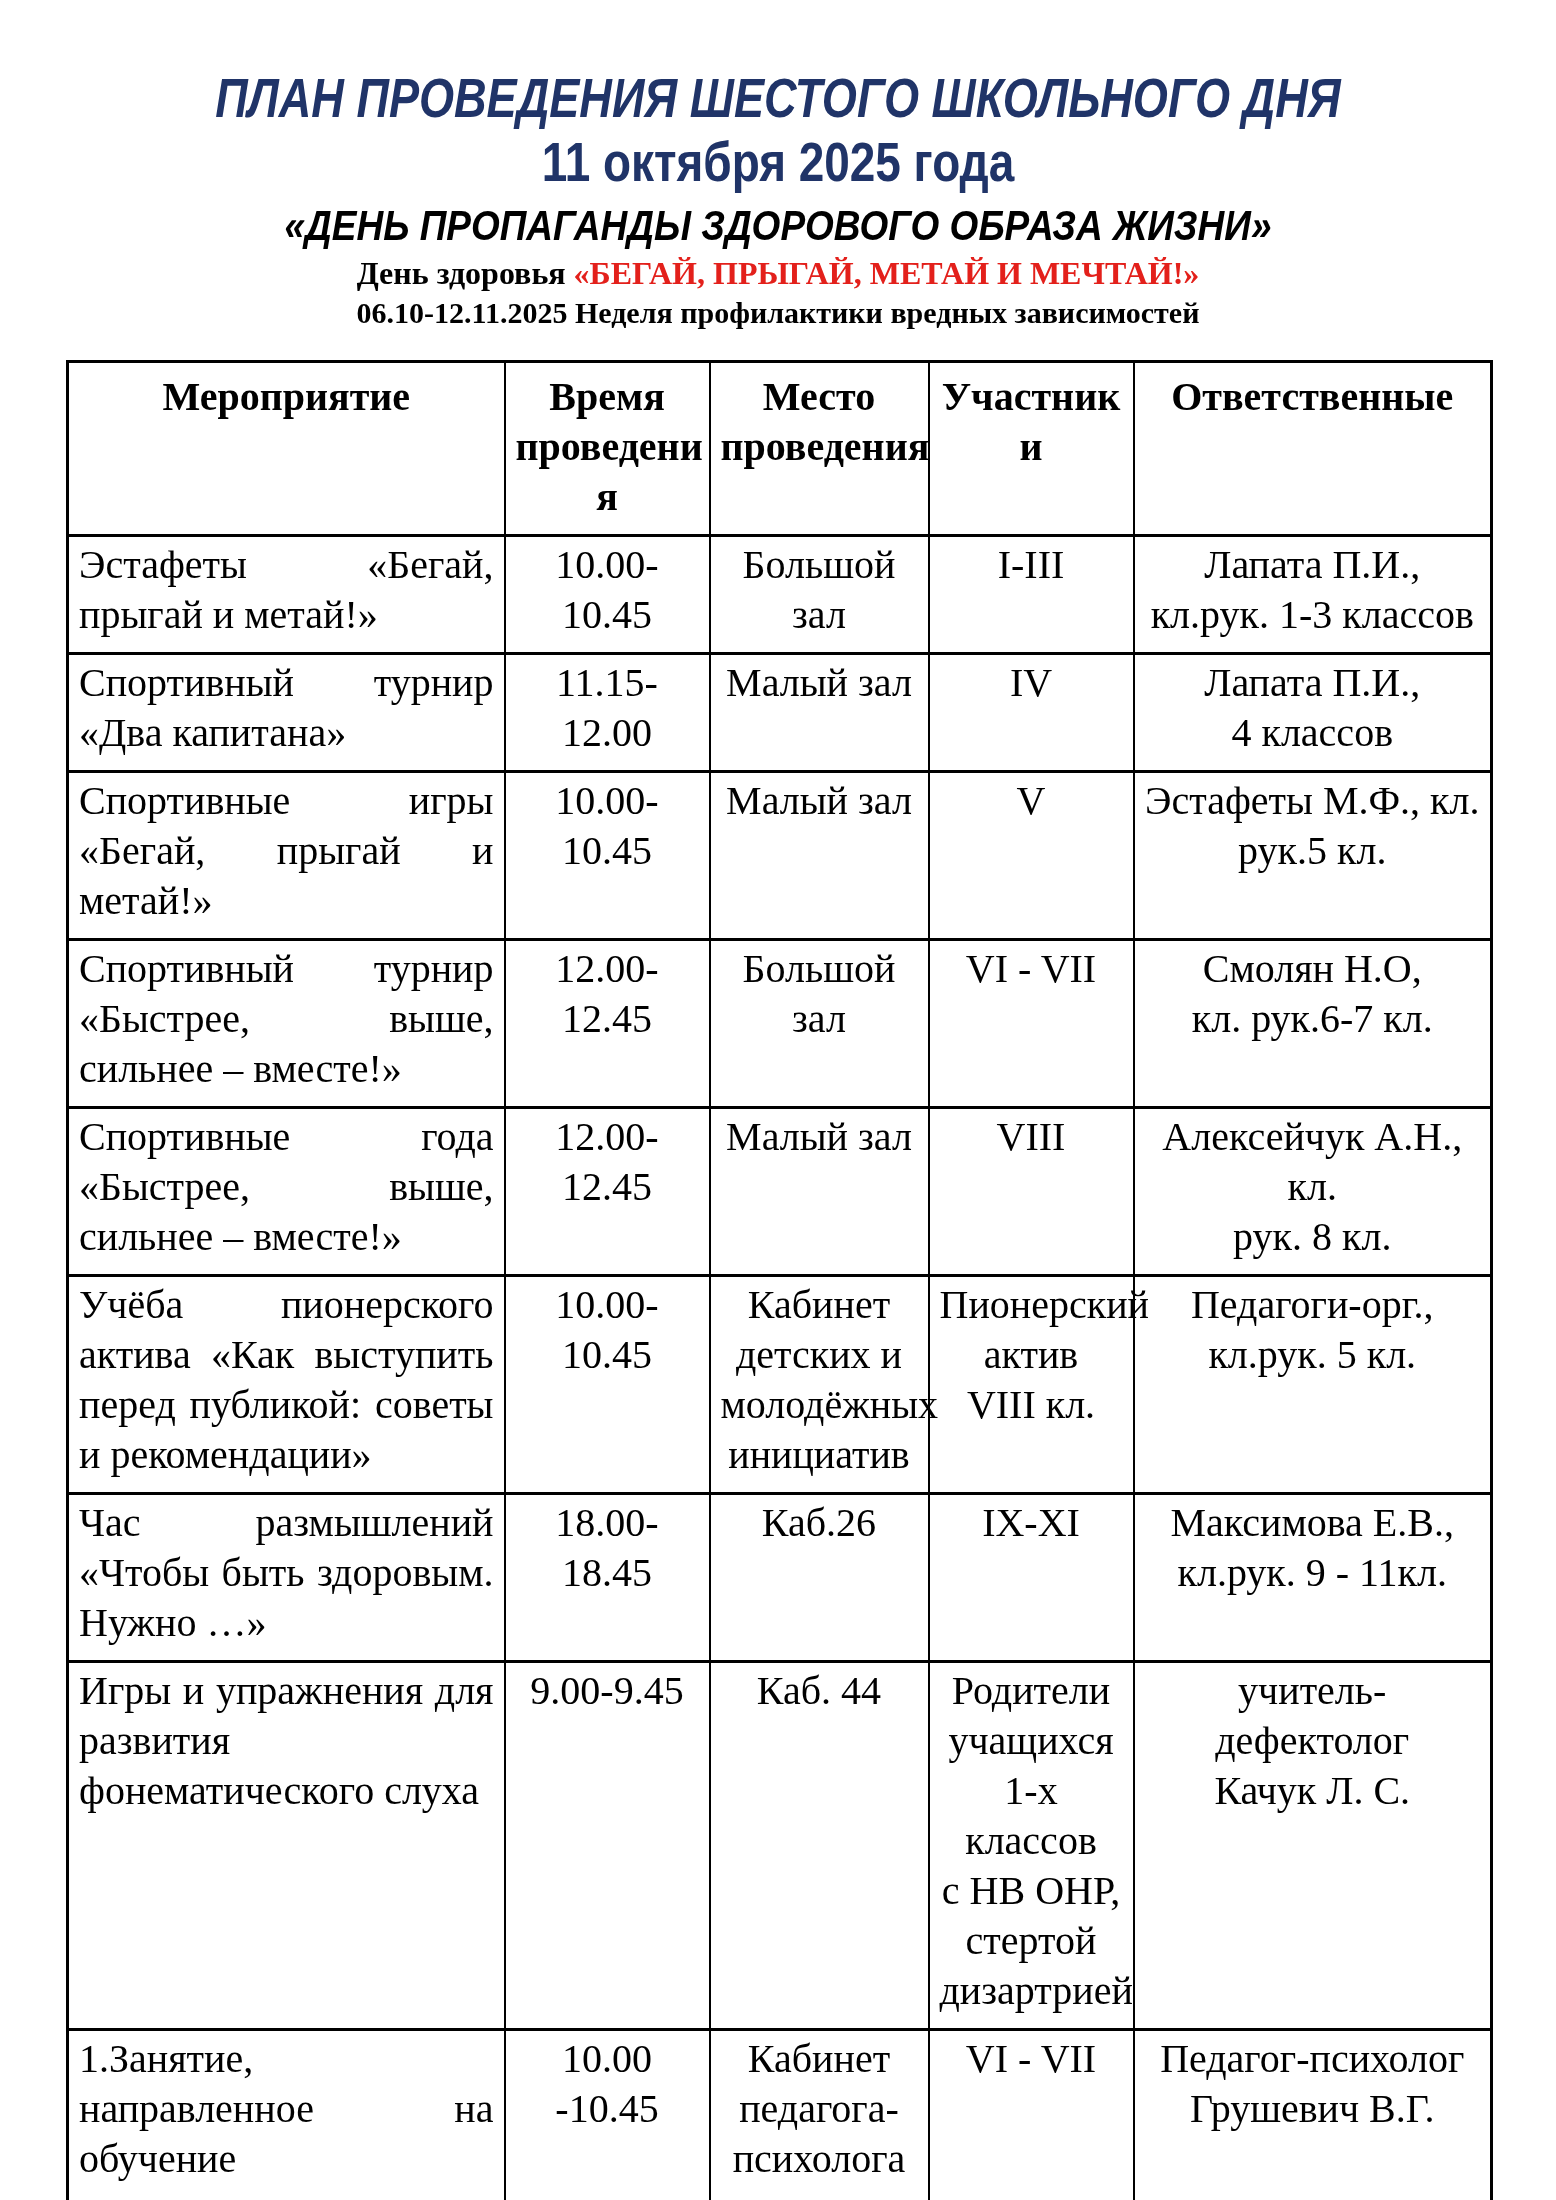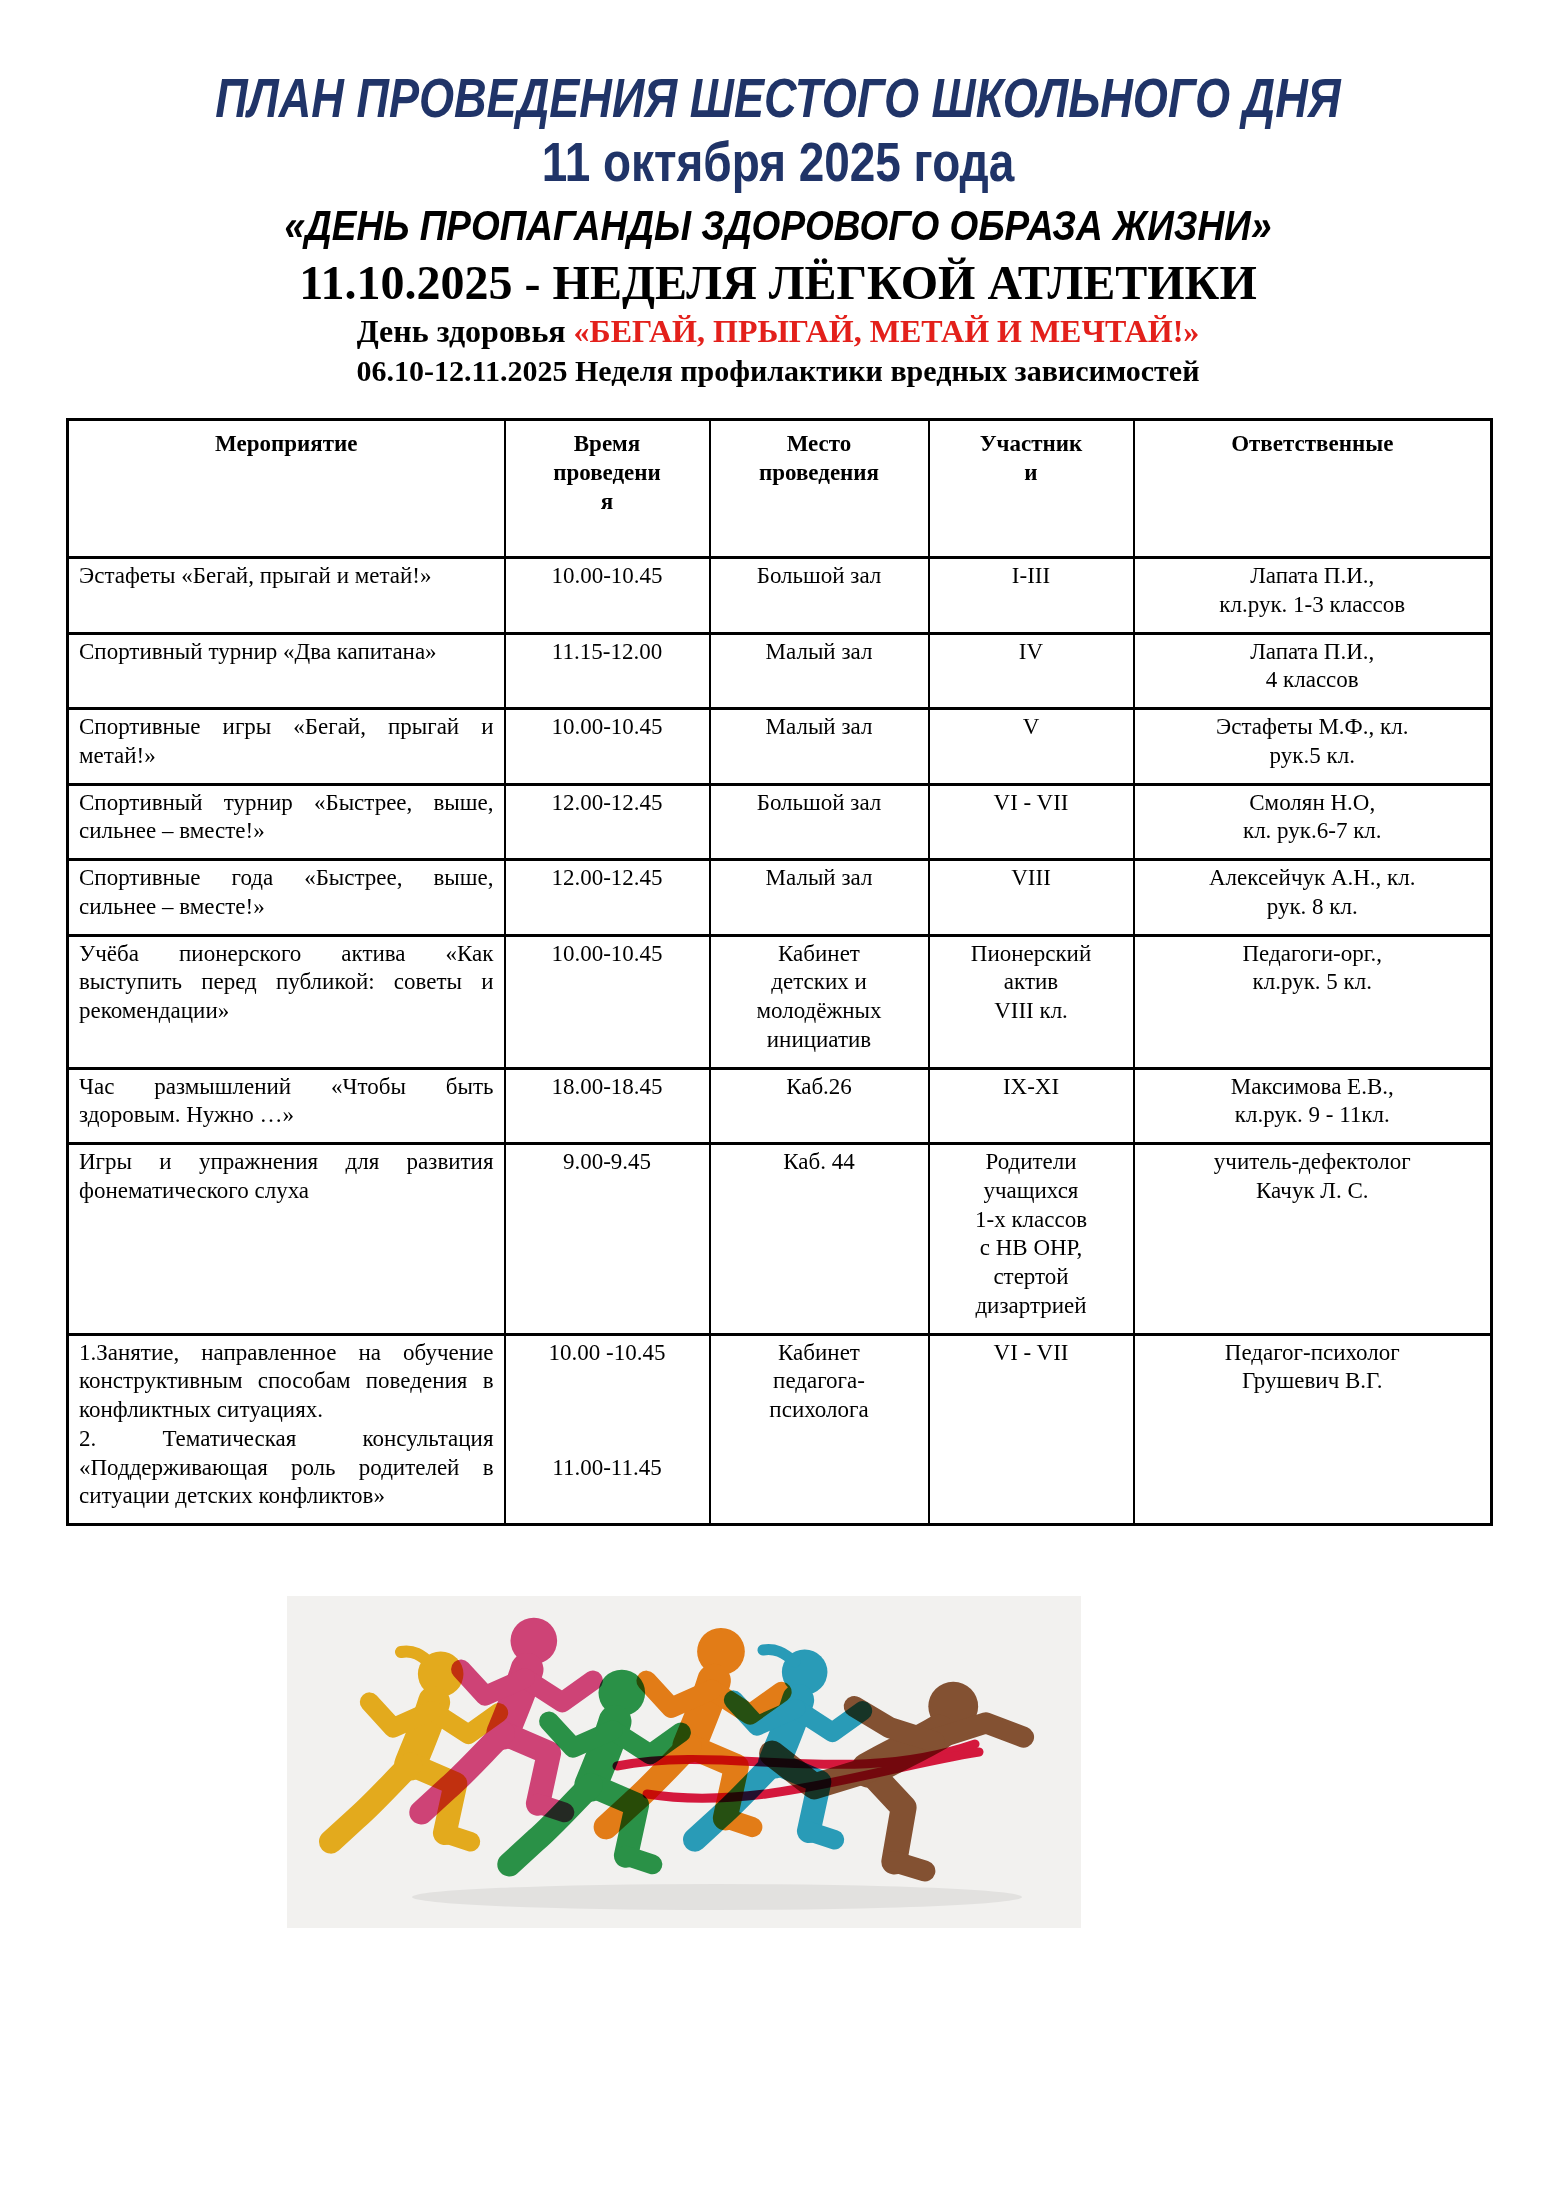--- a/index.html
+++ b/index.html
@@ -58,21 +58,21 @@
   table.schedule col.c2{width:205px;}
   table.schedule col.c3{width:219px;}
   table.schedule col.c4{width:205px;}
   table.schedule col.c5{width:358px;}
   .schedule th,.schedule td{
     border-left:2px solid #000;
     border-right:2px solid #000;
     border-top:3px solid #000;
     border-bottom:3px solid #000;
     vertical-align:top;
-    font-size:23px;
+    font-size:40px;
     line-height:1.25;
     padding:3px 10px 12px 10px;
     white-space:pre-line;
     word-spacing:normal;
   }
   .schedule th{
     font-weight:bold;
     text-align:center;
     padding-top:9px;
     height:138px;
@@ -91,21 +91,20 @@
 </style>
 </head>
 <body>
 
 <div class="doc">
 
   <div class="titles">
     <div class="t-line t1">ПЛАН ПРОВЕДЕНИЯ ШЕСТОГО ШКОЛЬНОГО ДНЯ</div>
     <div class="t-line t2">11 октября 2025 года</div>
     <div class="t-line t3">«ДЕНЬ ПРОПАГАНДЫ ЗДОРОВОГО ОБРАЗА ЖИЗНИ»</div>
-    <div class="t-line t4">11.10.2025 - НЕДЕЛЯ ЛЁГКОЙ АТЛЕТИКИ</div>
     <div class="t-line t5"><span>День здоровья </span><span class="red">«БЕГАЙ, ПРЫГАЙ, МЕТАЙ И МЕЧТАЙ!»</span></div>
     <div class="t-line t6">06.10-12.11.2025 Неделя профилактики вредных зависимостей</div>
   </div>
 
   <table class="schedule">
     <colgroup>
         <col class="c1">
         <col class="c2">
         <col class="c3">
         <col class="c4">

